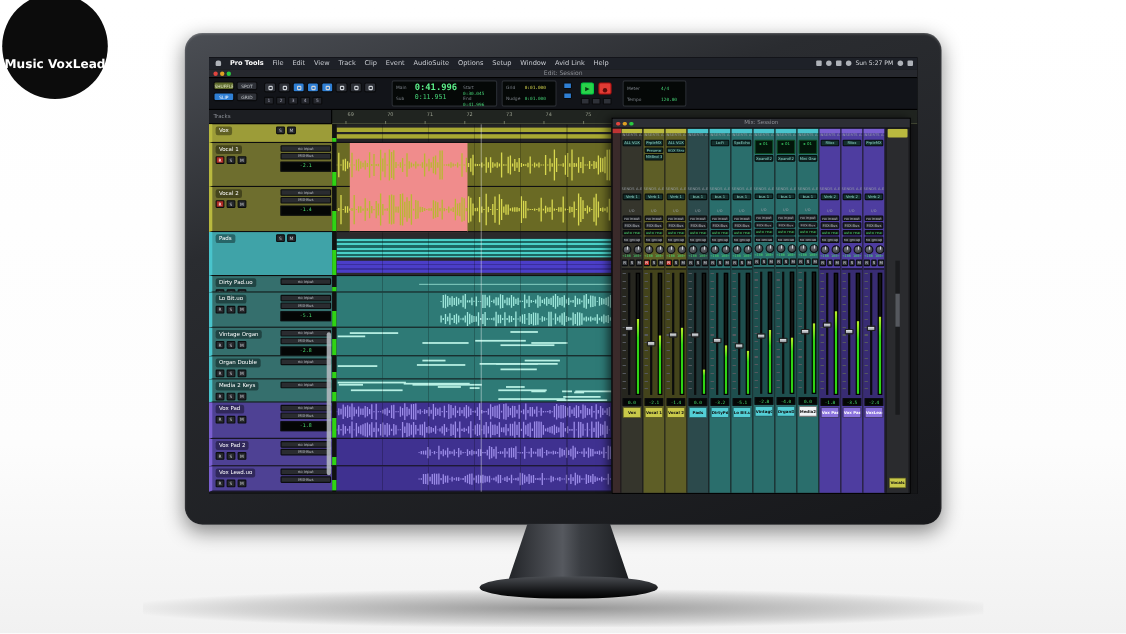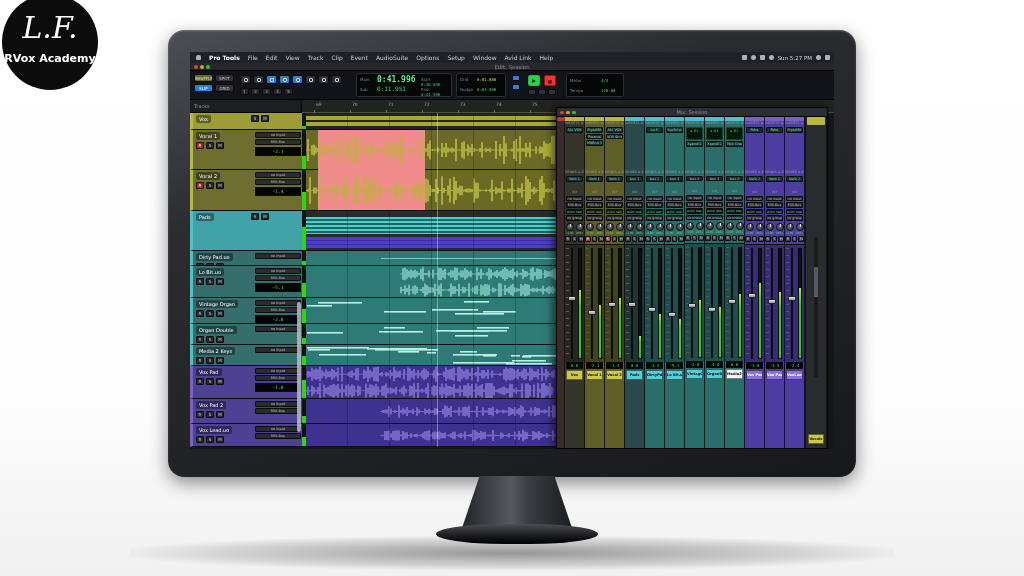--- a/index.html
+++ b/index.html
@@ -92,22 +92,21 @@
   .stripvol{margin:0 1px;height:7px;background:#040605;border:1px solid #0b0c0e;color:#4ade6f;font-family:"DejaVu Sans Mono",monospace;font-size:4px;line-height:6px;text-align:center;}
   .stripname{margin:1px 1px 0;height:10px;border-radius:1px;font-size:3.6px;line-height:9.5px;text-align:center;color:#111;font-weight:bold;white-space:nowrap;overflow:hidden;border:1px solid rgba(0,0,0,.5);}
   .panval{font-family:"DejaVu Sans Mono",monospace;font-size:3.2px;color:#4ade6f;text-align:center;line-height:4px;white-space:nowrap;}
 </style>
 </head>
 <body>
 
 <div class="page">
 
   <div class="abs logo">
-    <div class="abs logo-initials">L.F.</div>
-    <div class="abs logo-sub">RVox Academy</div>
+    <div class="abs logo-sub">Music VoxLead</div>
   </div>
 
   <div class="abs floor-shadow"></div>
   <div class="abs bezel"></div>
   <div class="abs stand-neck"></div>
   <div class="abs stand-base"></div>
 
   <div class="abs screen">
 
     <div class="abs menubar">

